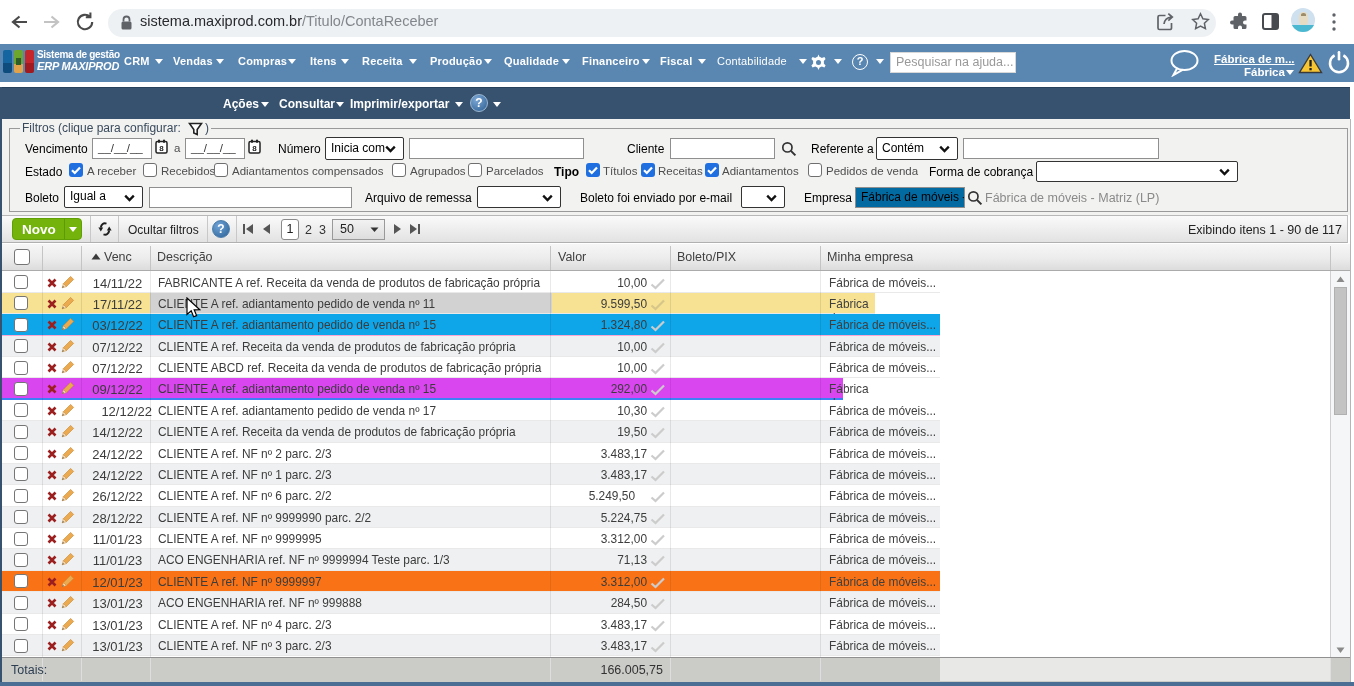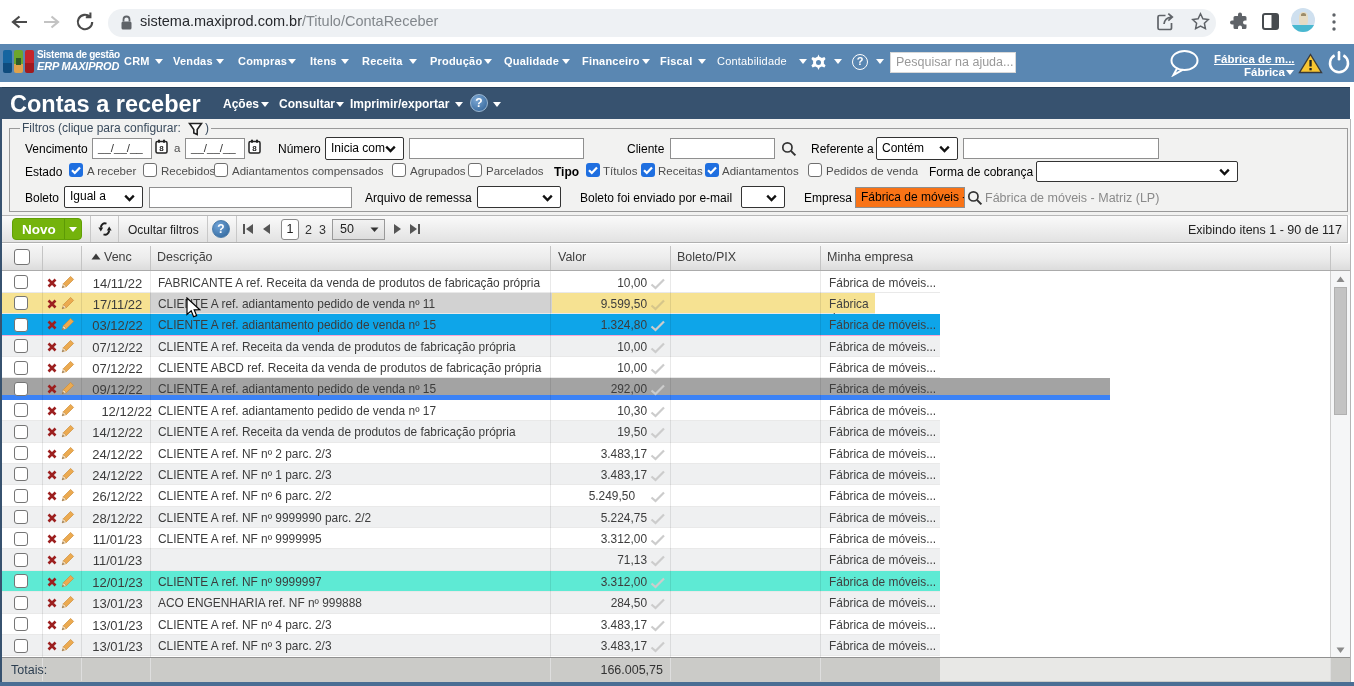--- a/index.html
+++ b/index.html
@@ -96,21 +96,20 @@
       <rect x="11.4" y="7" width="2.3" height="6.5" fill="#222"></rect>
       <rect x="11.4" y="15" width="2.3" height="2.3" fill="#222"></rect>
     </svg>
  <svg class="abs" style="left:1328px;top:7px" width="22" height="23" viewBox="0 0 22 23">
       <path d="M6.6 4.4 a9 9 0 1 0 8.8 0" stroke="#fff" stroke-width="2.5" fill="none"></path>
       <rect x="9.7" y="0" width="2.6" height="9.5" rx="1.3" fill="#fff"></rect>
     </svg>
 </div>
 
 <div class="abs" style="left:0;top:87px;width:1350px;height:32px;background:#37526f;border-top:1px solid #28415a">
- <div class="abs" style="left:10px;top:3px;font-size:23.5px;font-weight:bold;color:#fff">Contas a receber</div>
  <div class="abs" style="left:223px;top:9px;font-size:12px;font-weight:bold;color:#fff">Ações</div>
     <div class="abs tri" style="left:261px;top:14px"></div>
  <div class="abs" style="left:279px;top:9px;font-size:12px;font-weight:bold;color:#fff">Consultar</div>
     <div class="abs tri" style="left:336px;top:14px"></div>
  <div class="abs" style="left:350px;top:9px;font-size:12px;font-weight:bold;color:#fff">Imprimir/exportar</div>
     <div class="abs tri" style="left:455px;top:14px"></div>
  <div class="abs" style="left:470px;top:6px;width:18px;height:18px;border-radius:50%;background:radial-gradient(circle at 35% 30%,#7ba7d4,#2c5e93);border:1px solid #9db9d4;color:#fff;font-size:12px;font-weight:bold;text-align:center;line-height:16px">?</div>
  <div class="abs tri" style="left:493px;top:14px"></div>
 </div>
 
@@ -202,21 +201,21 @@
       <path d="M1.2 1.6 L5.5 6 L9.8 1.6" stroke="#111" stroke-width="2.3" fill="none"></path>
     </svg>
   </div>
 <div class="abs" style="left:580px;top:191px;font-size:12px;color:#000;white-space:nowrap">Boleto foi enviado por e-mail</div>
 <div class="abs" style="left:741px;top:186px;width:44px;height:22px;background:#fff;border:1.3px solid #333;border-radius:2px;font-size:12px;color:#000;line-height:19px;padding-left:5px">
     <svg class="abs" style="right:7px;top:7px" width="11" height="8" viewBox="0 0 11 8">
       <path d="M1.2 1.6 L5.5 6 L9.8 1.6" stroke="#111" stroke-width="2.3" fill="none"></path>
     </svg>
   </div>
 <div class="abs" style="left:804px;top:191px;font-size:12px;color:#000;white-space:nowrap">Empresa</div>
-<div class="abs" style="left:855px;top:187px;width:110px;height:21px;background:#f97316;border:1px solid #8f8f8f;font-size:12px;color:#000;line-height:19px;padding-left:5px;white-space:nowrap;overflow:hidden">Fábrica de móveis -</div>
+<div class="abs" style="left:855px;top:187px;width:110px;height:21px;background:#0369a1;border:1px solid #8f8f8f;font-size:12px;color:#000;line-height:19px;padding-left:5px;white-space:nowrap;overflow:hidden">Fábrica de móveis -</div>
 <svg class="abs" style="left:967px;top:190px" width="16" height="16" viewBox="0 0 16 16">
     <circle cx="6.4" cy="6.4" r="4.6" stroke="#333" stroke-width="1.7" fill="none"></circle>
     <path d="M9.9 9.9 L14.4 14.4" stroke="#333" stroke-width="2"></path>
   </svg>
 <div class="abs" style="left:985px;top:191px;font-size:12.5px;color:#8a8a8a;white-space:nowrap">Fábrica de móveis - Matriz (LP)</div>
 <div class="abs" style="left:2px;top:215px;width:1346px;height:28px;background:linear-gradient(180deg,#fafafa,#e2e2e2);border-top:1px solid #b8b8b8;border-bottom:1px solid #b0b0b0;border-right:1px solid #c0c0c0"></div>
 <div class="abs" style="left:12px;top:218px;width:70px;height:22px;background:#74b30c;border:1px solid #61a005;border-radius:4px">
  <div class="abs" style="left:9px;top:3px;font-size:13.5px;font-weight:bold;color:#fff">Novo</div>
  <div class="abs" style="left:51px;top:0;width:1px;height:20px;background:#5d9a06"></div>
  <div class="abs" style="left:56px;top:8px;width:0;height:0;border-left:4px solid transparent;border-right:4px solid transparent;border-top:5px solid #fff"></div>
@@ -367,21 +366,21 @@
       </g>
     </svg>
 <div class="abs" style="left:81px;top:4px;width:69px;text-align:center;font-size:13px;color:#3c3c3c">07/12/22</div>
 <div class="abs" style="left:156px;top:4px;font-size:11.9px;color:#3c3c3c;white-space:nowrap">CLIENTE ABCD ref. Receita da venda de produtos de fabricação própria</div>
 <div class="abs" style="left:500px;top:4px;width:145px;text-align:right;font-size:11.9px;color:#3c3c3c">10,00</div>
 <svg class="abs" style="left:648px;top:6px" width="16" height="12" viewBox="0 0 16 12">
       <path d="M1.5 6.5 L5.5 10 L14 1.5" stroke="#cccccc" stroke-width="2.2" fill="none"></path>
     </svg>
 <div class="abs" style="left:827px;top:4px;font-size:11.9px;color:#3f3f3f">Fábrica de móveis...</div>
 </div>
-<div class="abs" style="left:2px;top:378.4px;width:1108px;height:21.4px;background:#a3a3a3;border-bottom:5px solid #3b82f6">
+<div class="abs" style="left:2px;top:378.4px;width:841px;height:21.4px;background:#d946ef;border-bottom:2px solid #3b82f6">
 <div class="abs" style="left:12px;top:3.5px;width:14px;height:14px;background:#fff;border:1.4px solid #757575;border-radius:3px"></div>
 <svg class="abs" style="left:45px;top:6px" width="10" height="10" viewBox="0 0 10 10">
       <path d="M1.5 1.5 L8.5 8.5 M8.5 1.5 L1.5 8.5" stroke="#9c1f1f" stroke-width="2.6"></path>
     </svg>
 <svg class="abs" style="left:57px;top:3px" width="16" height="16" viewBox="0 0 16 16">
       <g transform="rotate(45 8 8)">
         <rect x="5.9" y="0.8" width="4.2" height="10.2" fill="#ecaa50" stroke="#cf8f3a" stroke-width="0.7"></rect>
         <path d="M5.9 11 L10.1 11 L8 14.8 Z" fill="#f6e3c3" stroke="#cf8f3a" stroke-width="0.6"></path>
         <path d="M7.3 13 L8.7 13 L8 14.8 Z" fill="#4a4a4a"></path>
       </g>
@@ -540,27 +539,28 @@
       <path d="M1.5 1.5 L8.5 8.5 M8.5 1.5 L1.5 8.5" stroke="#9c1f1f" stroke-width="2.6"></path>
     </svg>
 <svg class="abs" style="left:57px;top:3px" width="16" height="16" viewBox="0 0 16 16">
       <g transform="rotate(45 8 8)">
         <rect x="5.9" y="0.8" width="4.2" height="10.2" fill="#ecaa50" stroke="#cf8f3a" stroke-width="0.7"></rect>
         <path d="M5.9 11 L10.1 11 L8 14.8 Z" fill="#f6e3c3" stroke="#cf8f3a" stroke-width="0.6"></path>
         <path d="M7.3 13 L8.7 13 L8 14.8 Z" fill="#4a4a4a"></path>
       </g>
     </svg>
 <div class="abs" style="left:81px;top:4px;width:69px;text-align:center;font-size:13px;color:#3c3c3c">11/01/23</div>
+<div class="abs" style="left:156px;top:4px;font-size:11.9px;color:#3c3c3c;white-space:nowrap">ACO ENGENHARIA ref. NF nº 9999994 Teste parc. 1/3</div>
 <div class="abs" style="left:500px;top:4px;width:145px;text-align:right;font-size:11.9px;color:#3c3c3c">71,13</div>
 <svg class="abs" style="left:648px;top:6px" width="16" height="12" viewBox="0 0 16 12">
       <path d="M1.5 6.5 L5.5 10 L14 1.5" stroke="#cccccc" stroke-width="2.2" fill="none"></path>
     </svg>
 <div class="abs" style="left:827px;top:4px;font-size:11.9px;color:#3f3f3f">Fábrica de móveis...</div>
 </div>
-<div class="abs" style="left:2px;top:570.8px;width:938px;height:21.4px;background:#5eead4;border-bottom:1px solid #e9e9e9">
+<div class="abs" style="left:2px;top:570.8px;width:938px;height:21.4px;background:#f97316;border-bottom:1px solid #e9e9e9">
 <div class="abs" style="left:12px;top:3.5px;width:14px;height:14px;background:#fff;border:1.4px solid #757575;border-radius:3px"></div>
 <svg class="abs" style="left:45px;top:6px" width="10" height="10" viewBox="0 0 10 10">
       <path d="M1.5 1.5 L8.5 8.5 M8.5 1.5 L1.5 8.5" stroke="#9c1f1f" stroke-width="2.6"></path>
     </svg>
 <svg class="abs" style="left:57px;top:3px" width="16" height="16" viewBox="0 0 16 16">
       <g transform="rotate(45 8 8)">
         <rect x="5.9" y="0.8" width="4.2" height="10.2" fill="#ecaa50" stroke="#cf8f3a" stroke-width="0.7"></rect>
         <path d="M5.9 11 L10.1 11 L8 14.8 Z" fill="#f6e3c3" stroke="#cf8f3a" stroke-width="0.6"></path>
         <path d="M7.3 13 L8.7 13 L8 14.8 Z" fill="#4a4a4a"></path>
       </g>

